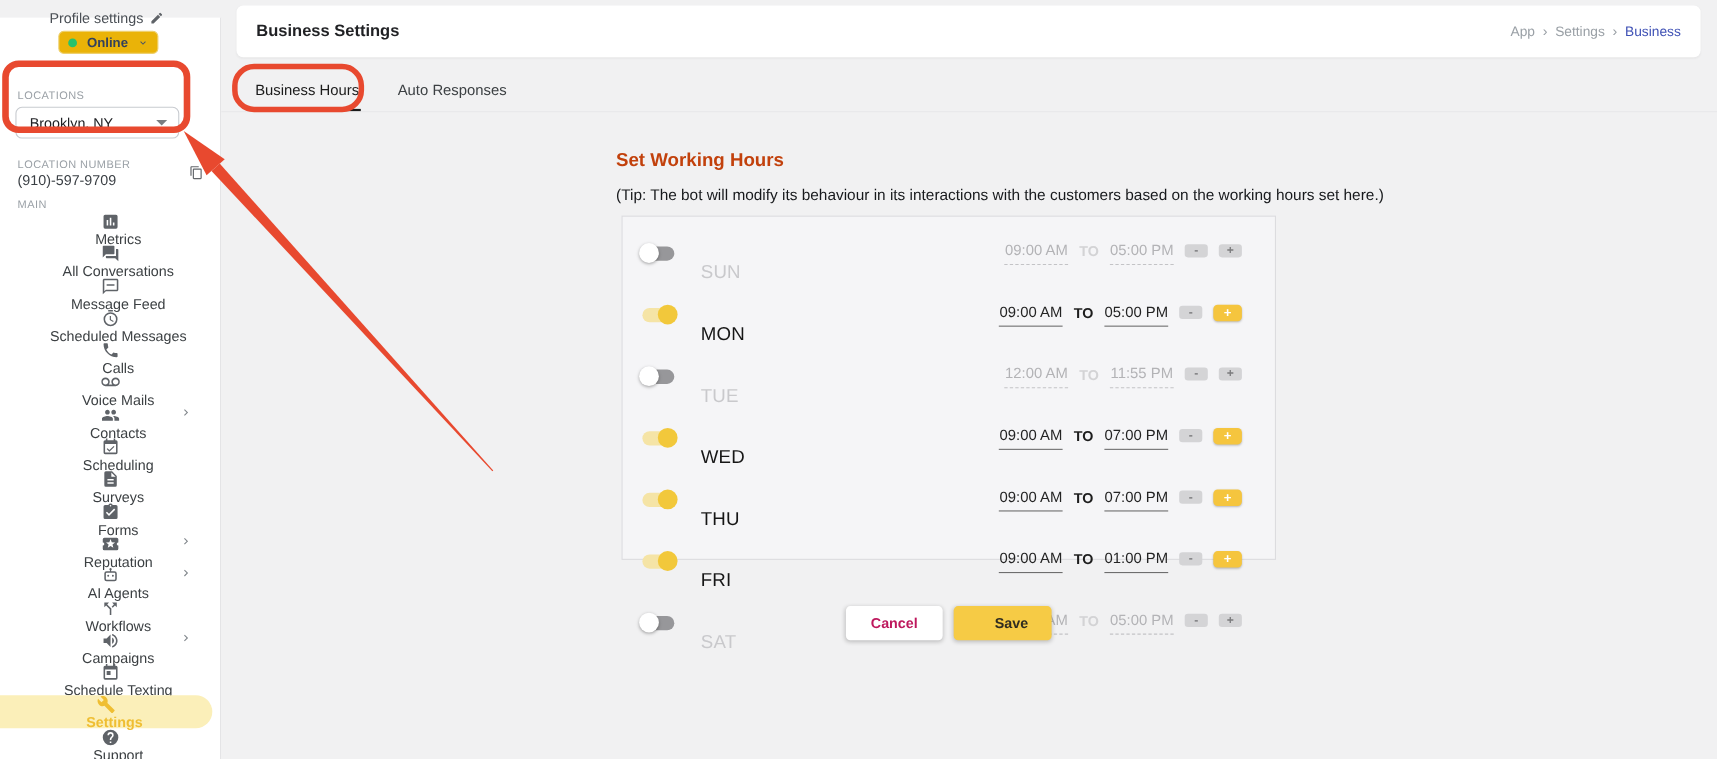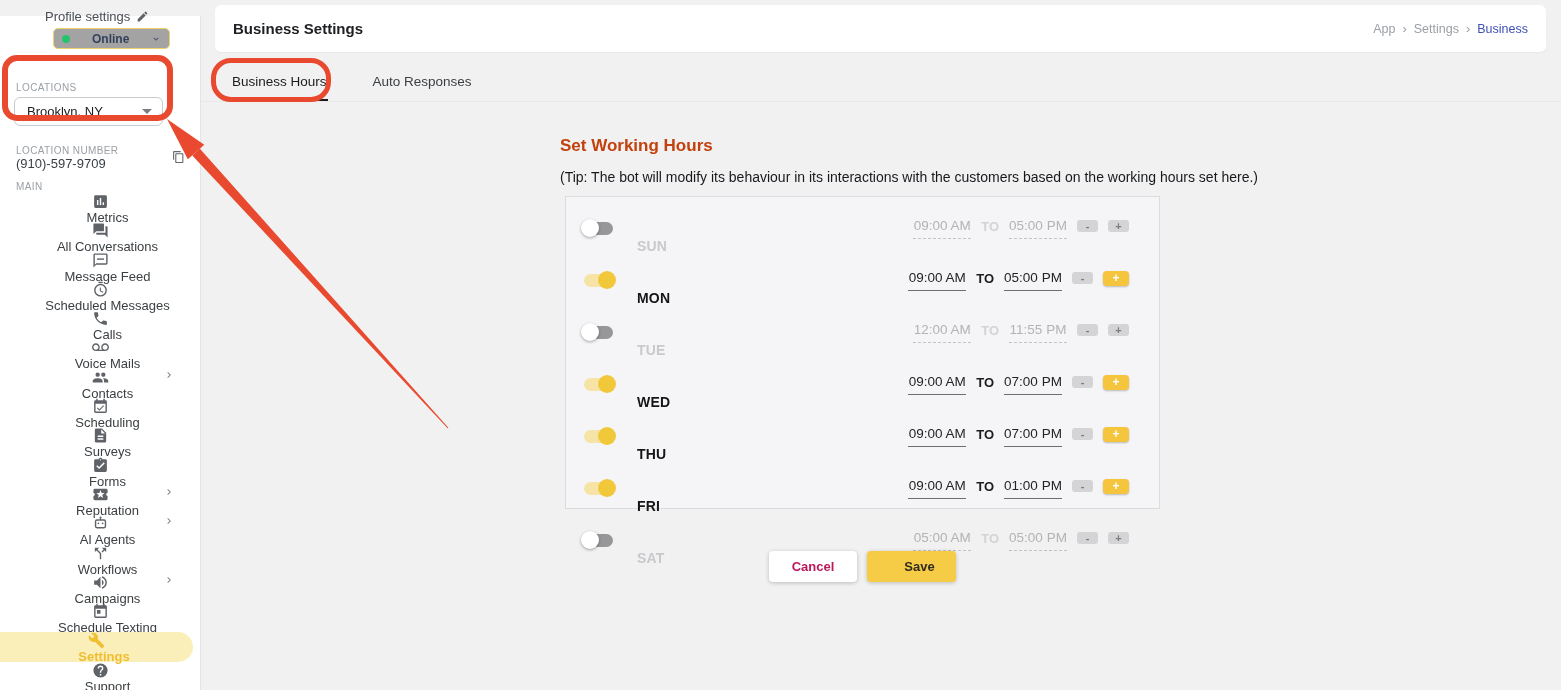--- a/index.html
+++ b/index.html
@@ -15,22 +15,22 @@
     position:absolute; left:0; top:16px; width:201px; height:690px;
     background:#ffffff; border-right:1px solid #e4e4e6; z-index:2;
   }
   .profile-row {
     position:absolute; top:-7px; left:45px; font-size:13px; color:#4a4f55;
     display:flex; align-items:center; gap:6px; white-space:nowrap;
   }
   .profile-row svg { width:13px; height:13px; color:#5f6368; }
   .status-pill {
     position:absolute; top:12px; left:53px; height:21px; padding:0 8px;
-    border:1px solid #eed06d; border-radius:5px; background:#a3a3a3;
-    display:flex; align-items:center; gap:22px; cursor:pointer;
+    border:1px solid #eed06d; border-radius:5px; background:#eab308;
+    display:flex; align-items:center; gap:9px; cursor:pointer;
   }
   .status-dot { width:8px; height:8px; border-radius:50%; background:#27c26c; }
   .status-label { font-size:12px; color:#33415c; font-weight:bold; }
   .status-pill svg { width:10px; height:10px; color:#41506b; }
   .side-label {
     position:absolute; left:16px; font-size:10px; letter-spacing:.4px;
     color:#9aa0a6; text-transform:uppercase;
   }
   .loc-label { top:66px; }
   .loc-select {
@@ -66,40 +66,40 @@
   .topbar {
     margin:5px 15px 0 14px; height:47px; background:#fff; border-radius:6px;
     box-shadow:0 1px 2px rgba(0,0,0,.04);
     display:flex; align-items:center; justify-content:space-between; padding:0 18px;
   }
   .topbar h1 { font-size:15px; font-weight:bold; color:#202124; }
   .breadcrumb { display:flex; align-items:center; gap:7px; font-size:12.5px; color:#9aa0a6; }
   .breadcrumb .crumb-sep { color:#9aa0a6; font-size:13px; }
   .breadcrumb .crumb:last-of-type { color:#3f51b5; }
   .tabs {
-    margin-top:8px; padding:10px 0 0 30px; display:flex; gap:44px;
+    margin-top:8px; padding:10px 0 0 30px; display:flex; gap:33px;
     border-bottom:1px solid #e8e8ea;
   }
   .tab { font-size:13.5px; color:#3c4043; padding:4px 1px 10px; cursor:pointer; }
   .tab.active { color:#1b1b1b; border-bottom:2.5px solid #1a1a1a; }
   .wh-title { margin:34px 0 0 359px; font-size:17px; font-weight:bold; color:#c2410c; }
   .wh-tip { margin:13px 0 0 359px; font-size:14px; color:#17191c; }
   .panel {
     margin:11px 0 0 364px; width:595px; height:313px;
     background:#f5f5f7; border:1px solid #dcdcdf;
     display:flex; flex-direction:column; justify-content:space-around; padding:5px 0;
   }
   .wh-row { display:flex; align-items:center; padding-left:18px; }
   .toggle { position:relative; width:29px; height:13px; border-radius:7px; cursor:pointer; flex:none; }
   .toggle .knob { position:absolute; top:-2.5px; width:18px; height:18px; border-radius:50%; }
   .wh-row.on .toggle { background:#f5e4a6; }
   .wh-row.on .knob { right:-3px; background:#f2c83b; }
   .wh-row.off .toggle { background:#97979a; }
   .wh-row.off .knob { left:-3px; background:#fff; box-shadow:0 1px 3px rgba(0,0,0,.35); }
-  .day-label { margin-left:24px; font-size:14px; font-weight:bold; letter-spacing:.2px;margin-top:36px; }
+  .day-label { margin-left:24px; font-size:17px; font-weight:normal; letter-spacing:.2px;margin-top:36px; }
   .wh-row.on .day-label { color:#161616; }
   .wh-row.off .day-label { color:#c9c9cc; }
   .times { margin-left:auto; margin-right:30px; display:flex; align-items:center; gap:10px; }
   .time {
     font-size:13.5px; padding-bottom:5px; min-width:58px; text-align:center; cursor:text;
   }
   .wh-row.on .time { color:#242424; border-bottom:1px solid #6e6e6e; }
   .wh-row.off .time { color:#b3b3b6; border-bottom:1px dashed #c3c3c6; }
   .to-label { font-size:13px; font-weight:bold; margin-bottom:4px; }
   .wh-row.on .to-label { color:#1d1d1d; }

